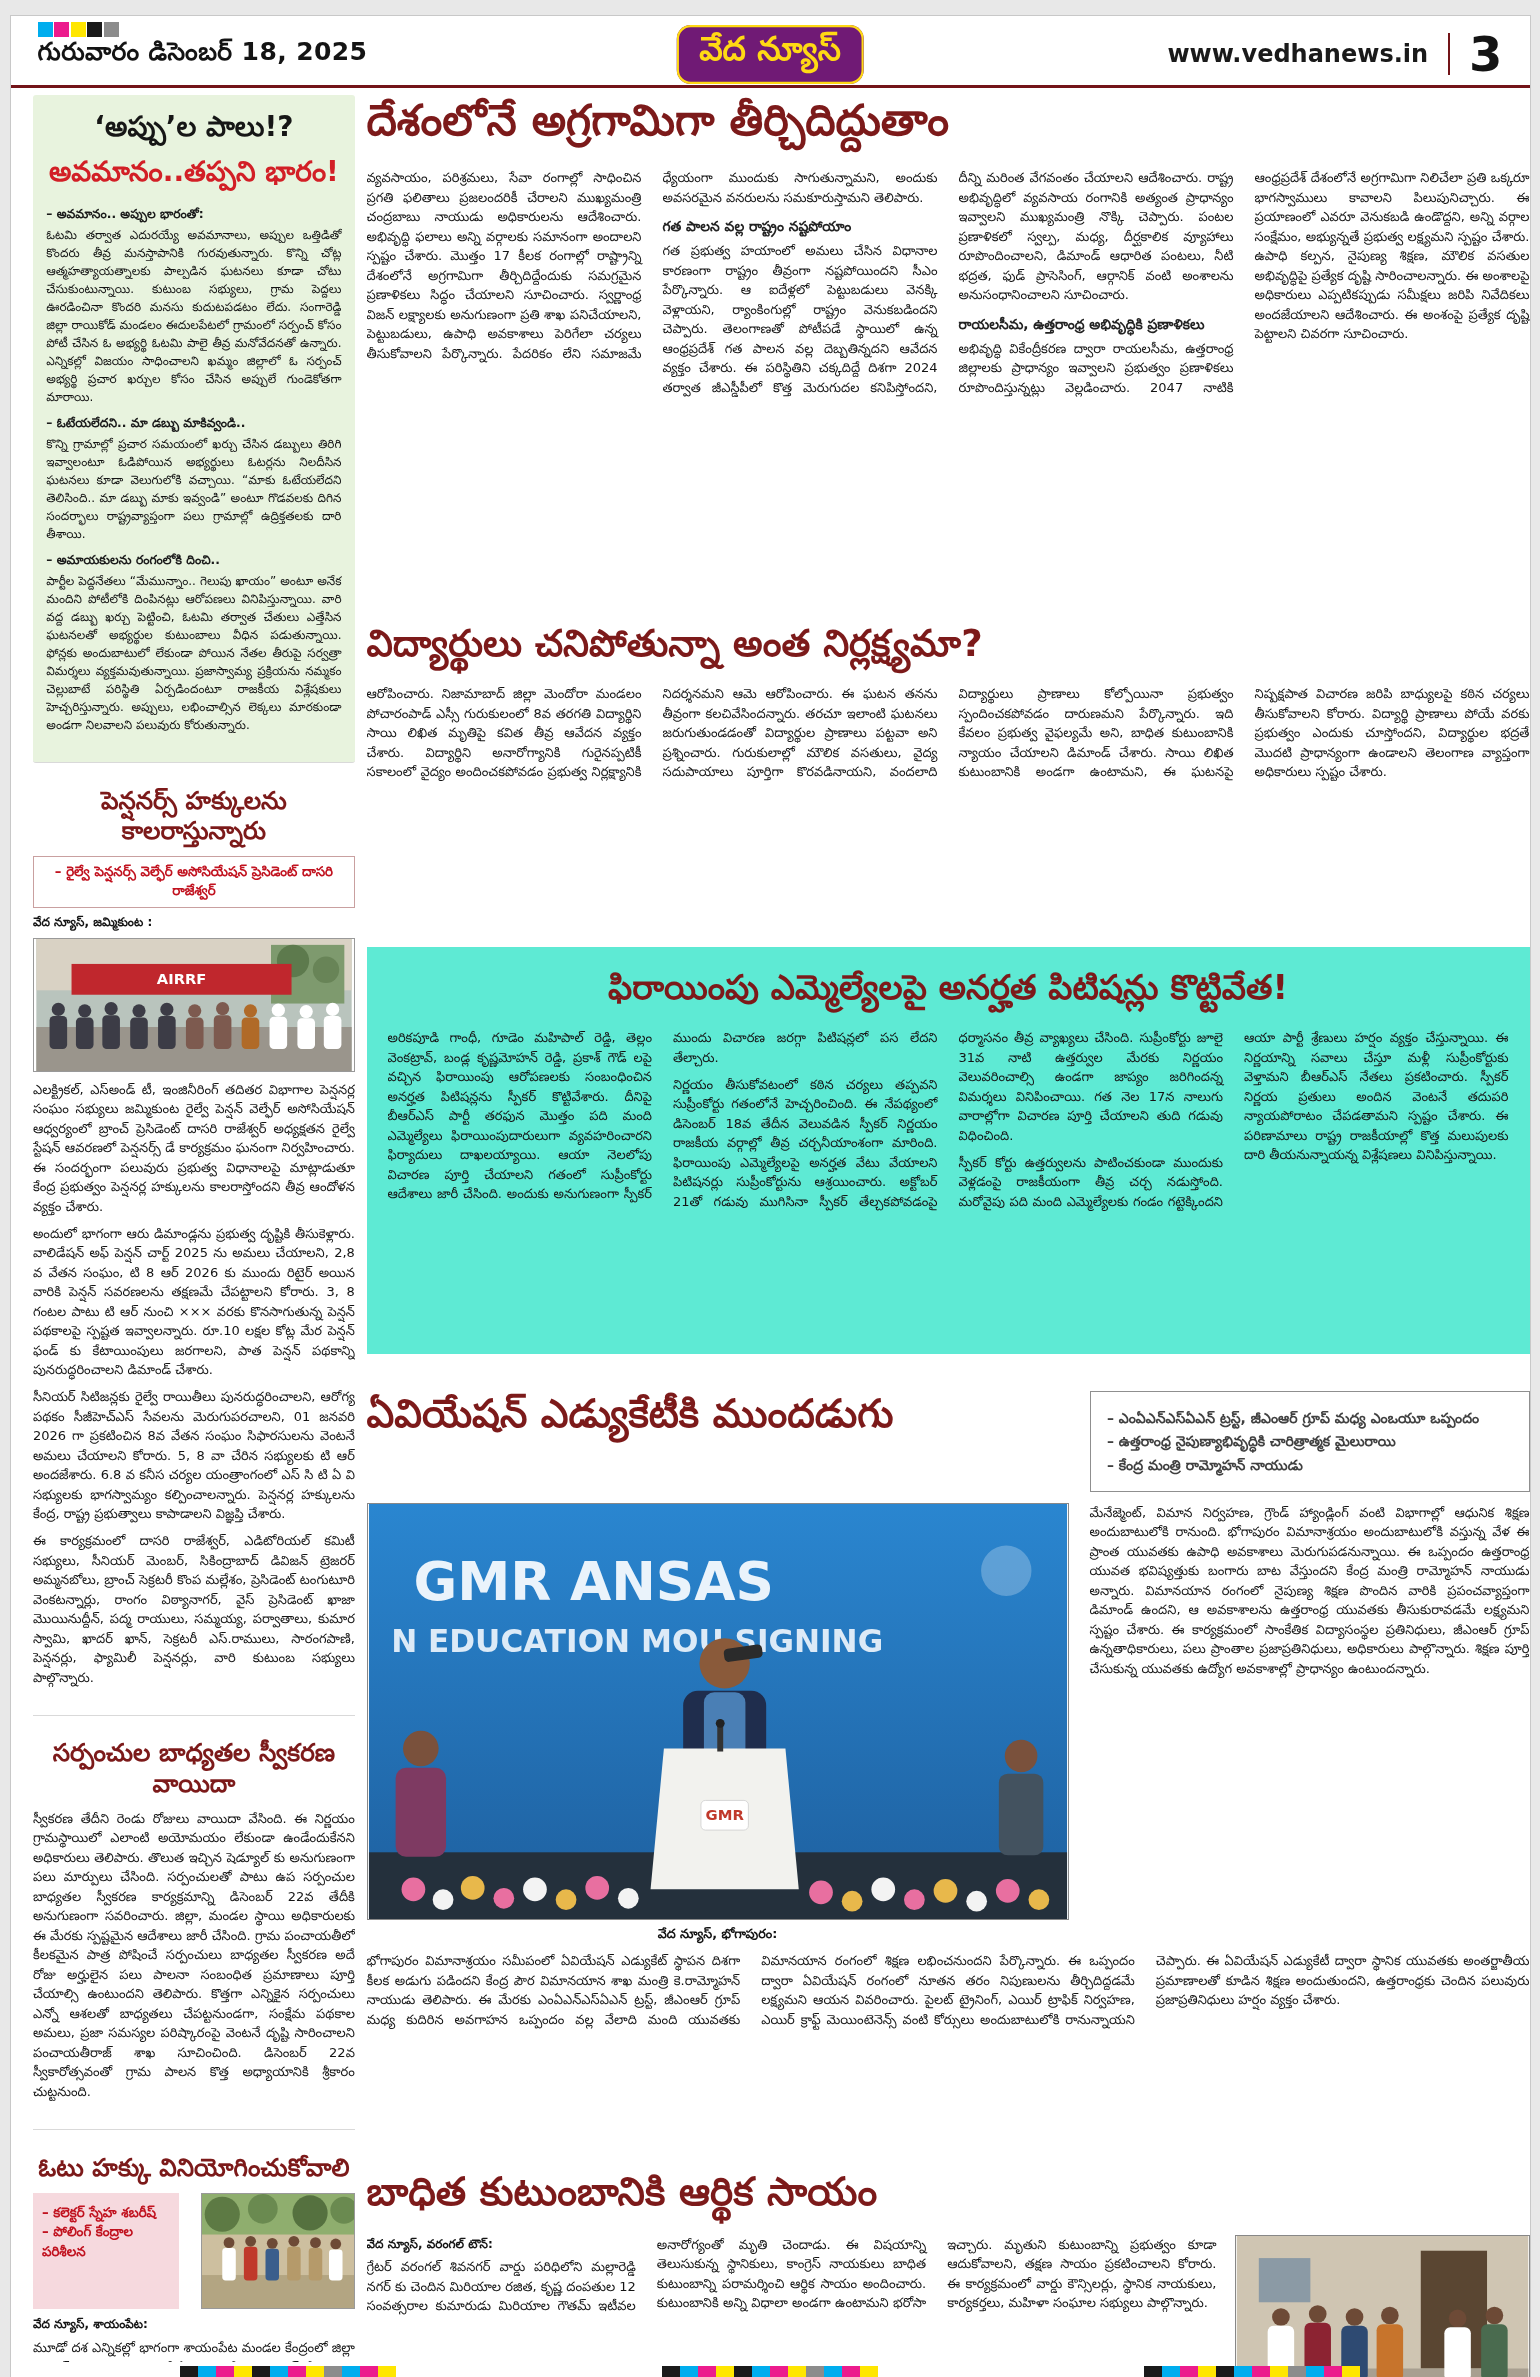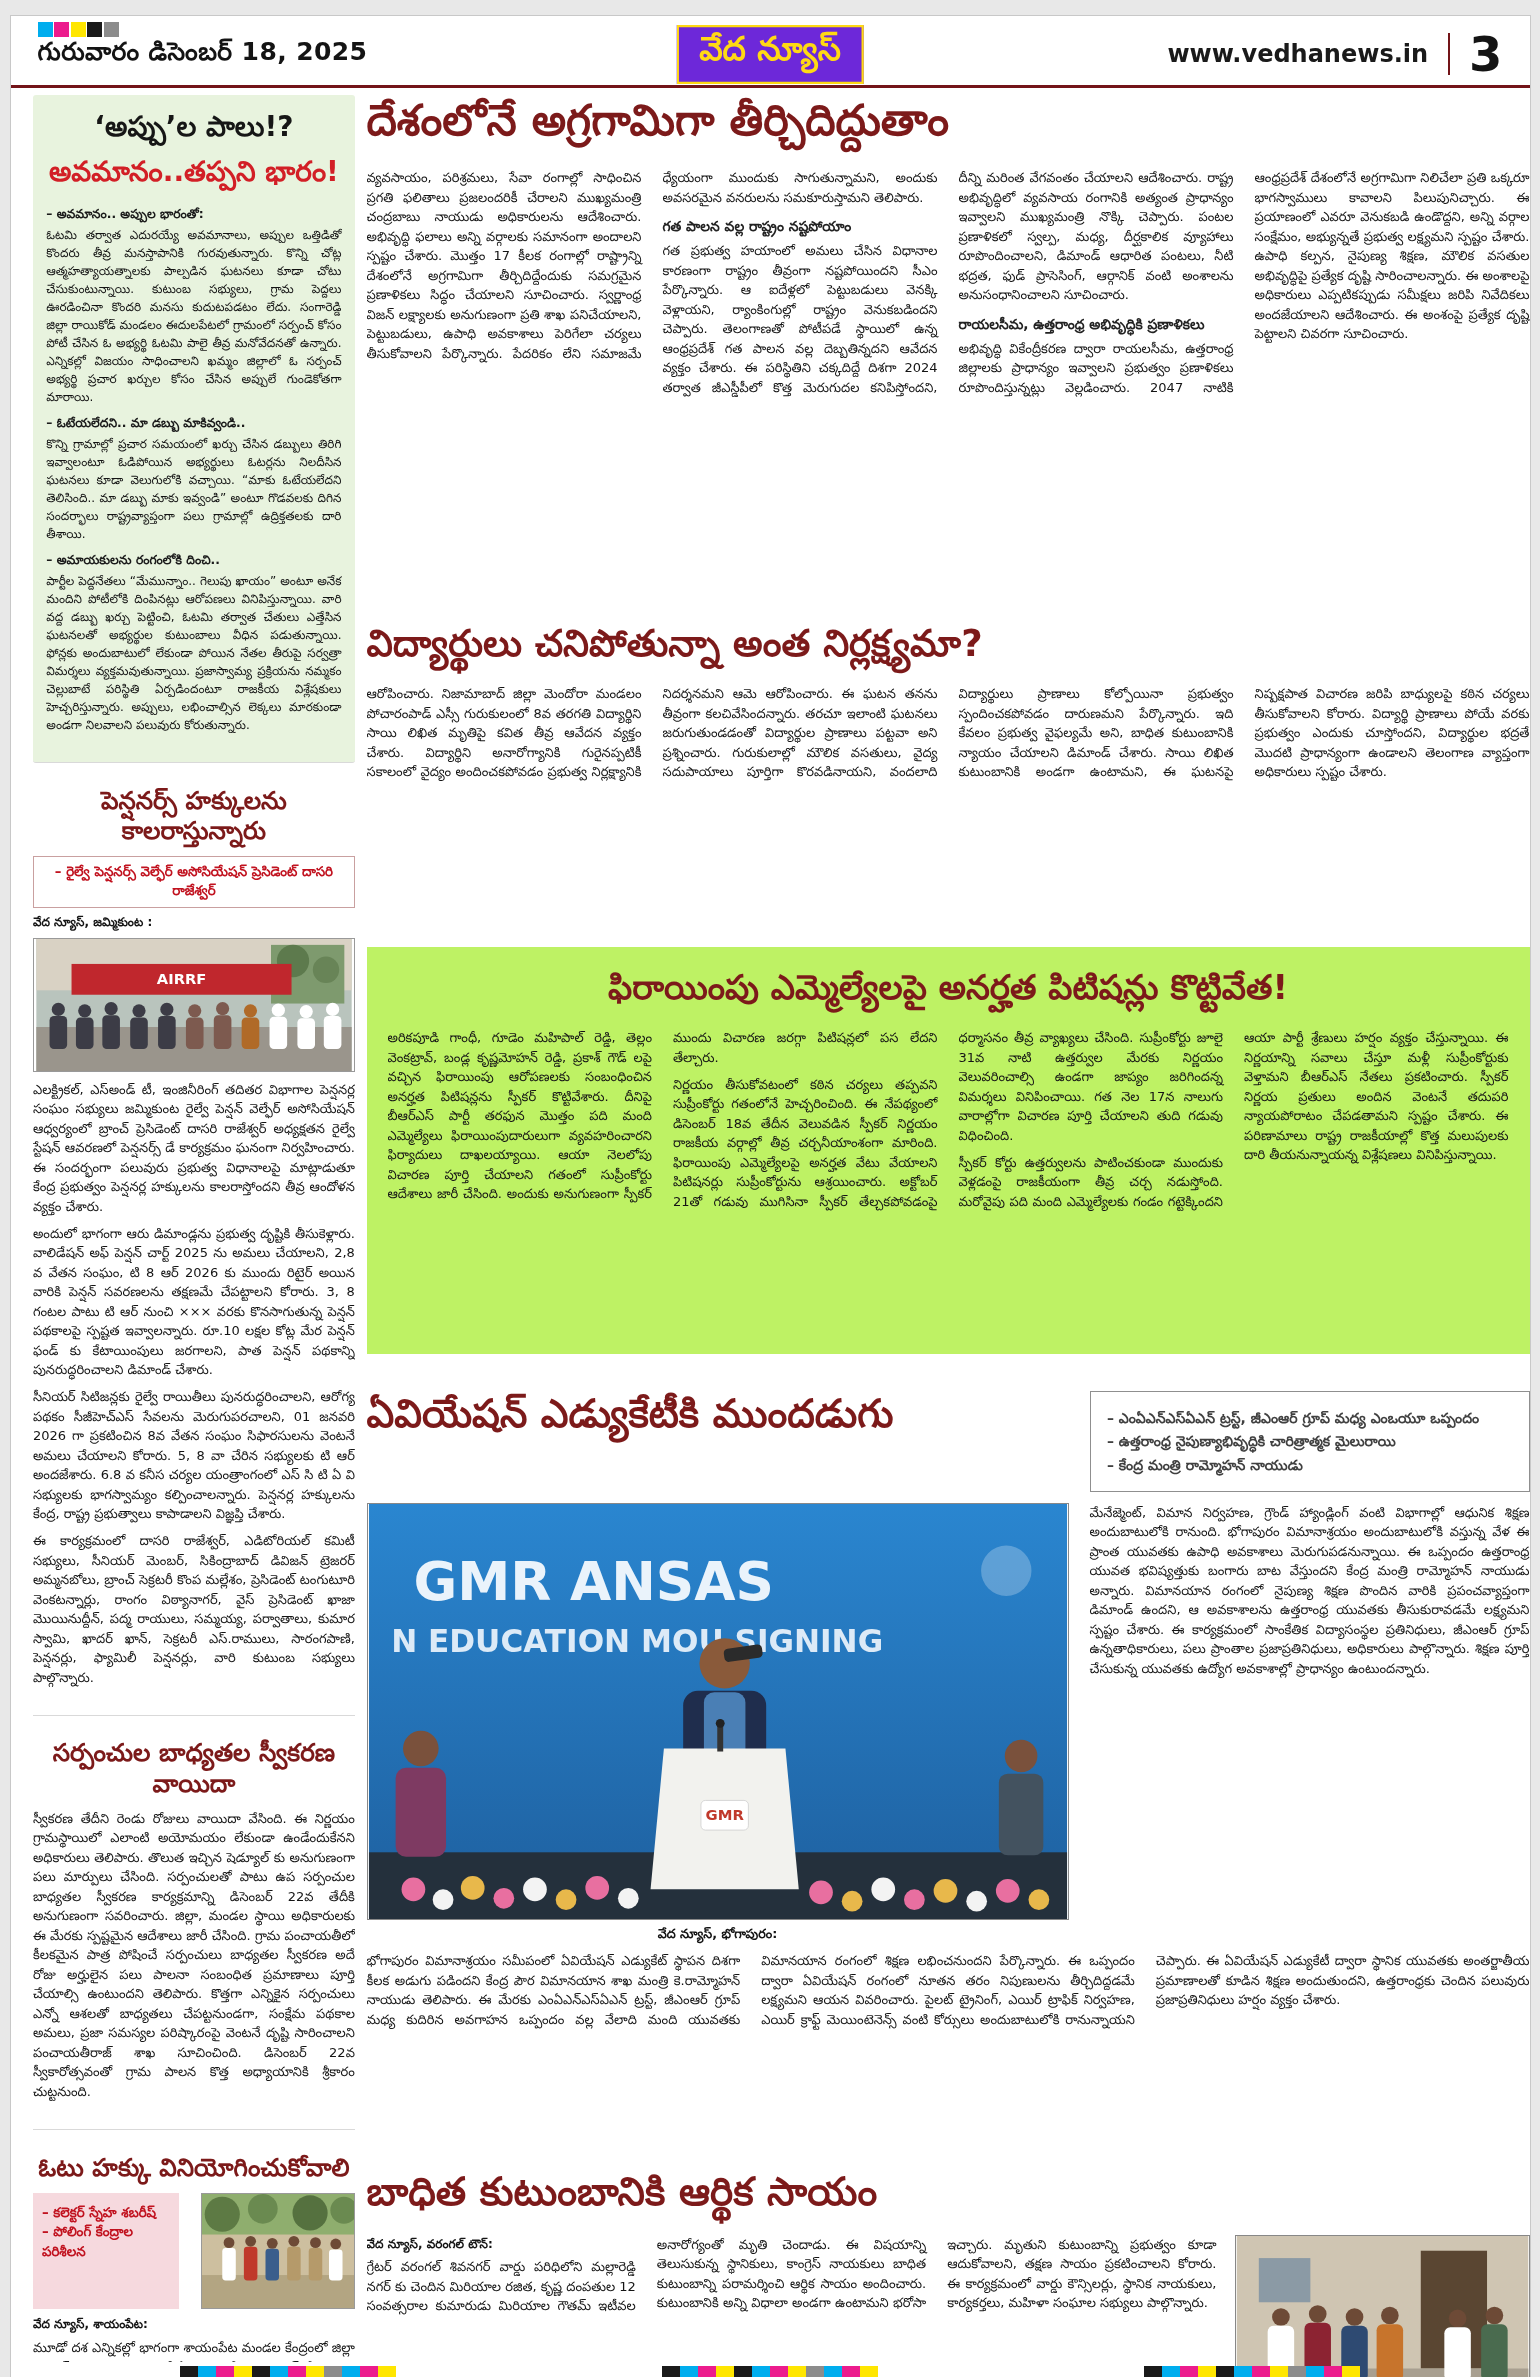--- a/index.html
+++ b/index.html
@@ -21,21 +21,21 @@
 
   
   header {
     position:absolute; top:0; left:0; right:0; height:72px;
     display:flex; align-items:center; padding:7.5px 27px 0 27px;
     border-bottom:3.7px solid #731418;
   }
   .m-date { font-size:25px; font-weight:bold; letter-spacing:0.4px; }
   .m-logo {
     position:absolute; left:50%; transform:translateX(-50%);
-    background:#6d28d9; border-radius:0; padding:4.5px 22.4px 7.5px 22.4px;
+    background:#701a75; border-radius:14px; padding:4.5px 22.4px 7.5px 22.4px;
     box-shadow:0 0 0 2.2px #ffd914 inset;
   }
   .m-logo span { font-size:33px; font-weight:bold; color:#ffd914; }
   .m-right { margin-left:auto; display:flex; align-items:center; gap:19.4px; }
   .m-site { font-size:24px; font-weight:bold; color:#1a1a1a; }
   .m-sep { width:2.2px; height:42px; background:#731418; }
   .m-pageno { font-size:48px; font-weight:bold; line-height:1; }
 
   
   .hl { font-weight:bold; color:#7c1a1a; }
@@ -68,21 +68,21 @@
   
   .main-col { position:absolute; left:356px; top:79px; width:1163px; }
 
   .lead-headline { font-size:43px; margin-bottom:12px; }
   .lead-body { height:429px; overflow:hidden; }
 
   .students { margin-top:25px; }
   .students-headline { font-size:37px; margin-bottom:10.4px; }
   .students-body { height:224px; overflow:hidden; }
 
-  .defection { margin-top:39px; background:#bef264; padding:19.4px 21px; }
+  .defection { margin-top:39px; background:#5eead4; padding:19.4px 21px; }
   .defection-headline { font-size:34px; text-align:center; margin-bottom:13.4px; }
   .defection-body { height:306px; overflow:hidden; }
 
   .aviation { margin-top:37px; }
   .aviation-top { display:flex; gap:21px; align-items:flex-start; }
   .aviation-headline { font-size:39px; flex:1; }
   .bullets-box { width:440px; flex:none; border:1.5px solid #8f8f8f; padding:13.4px 16.4px; }
   .bullet-line { color:#404040; font-weight:bold; font-size:14px; line-height:1.45; margin:3px 0; }
   .aviation-mid { display:flex; gap:21px; margin-top:10.4px; }
   .gmr-photo { width:702px; height:417px; flex:none; border:0.7px solid #888; }

